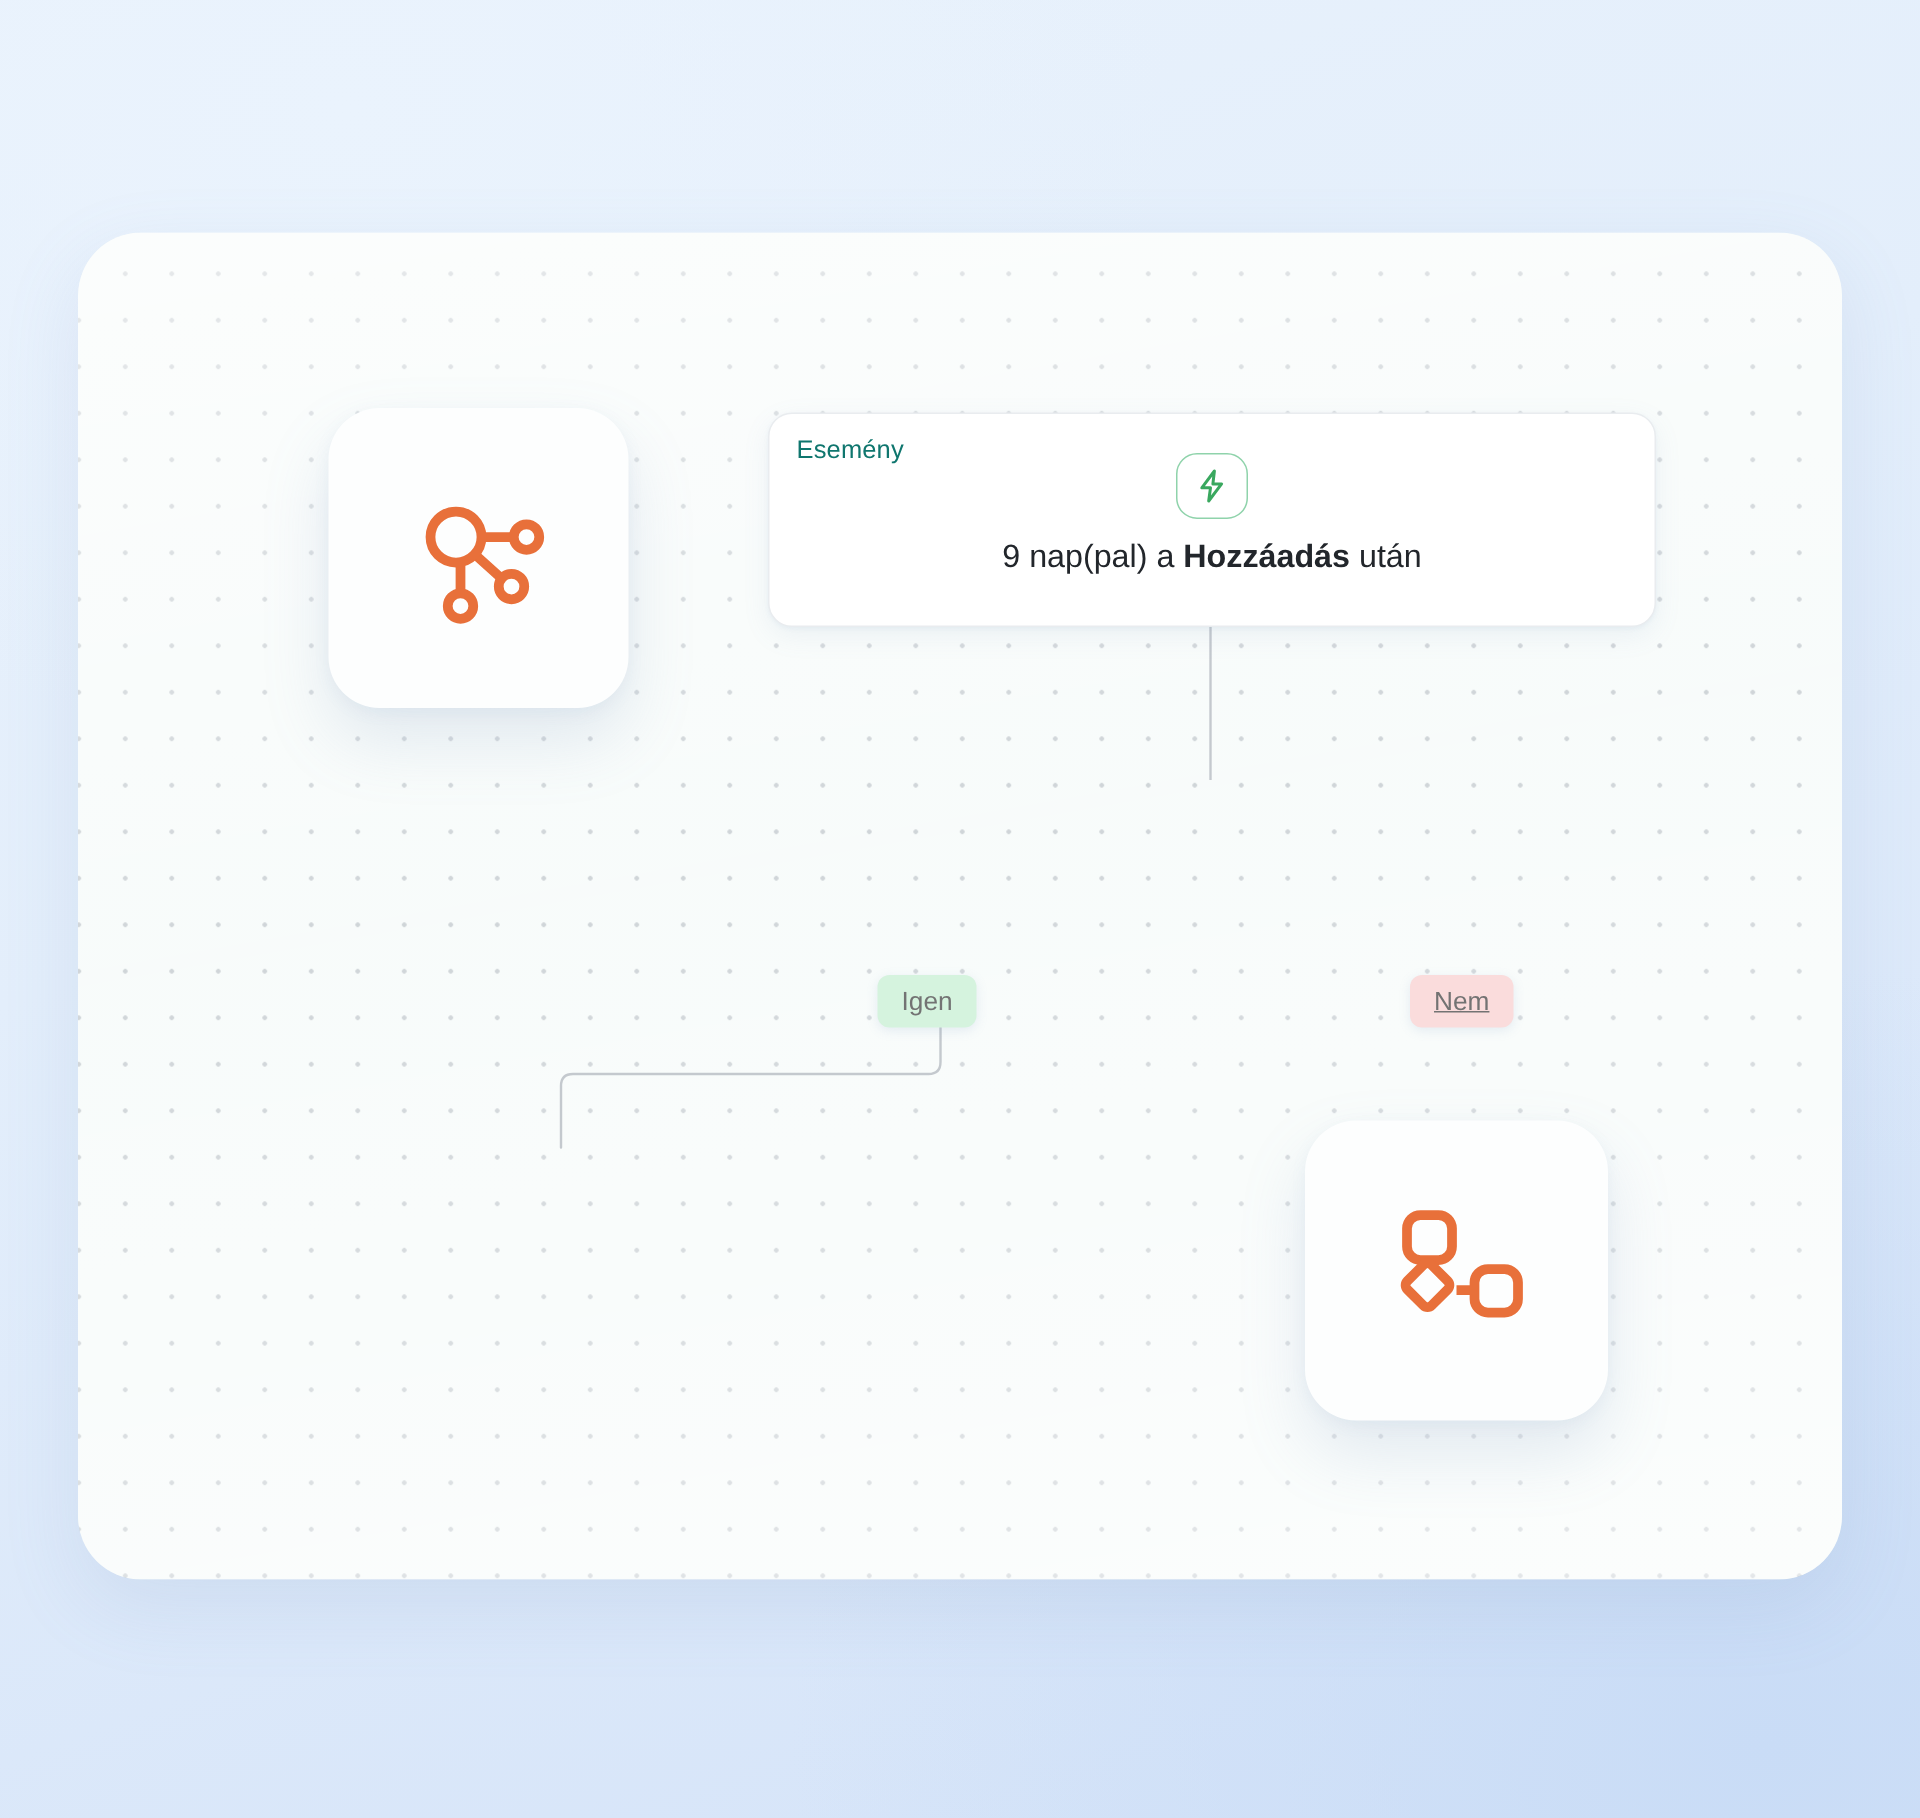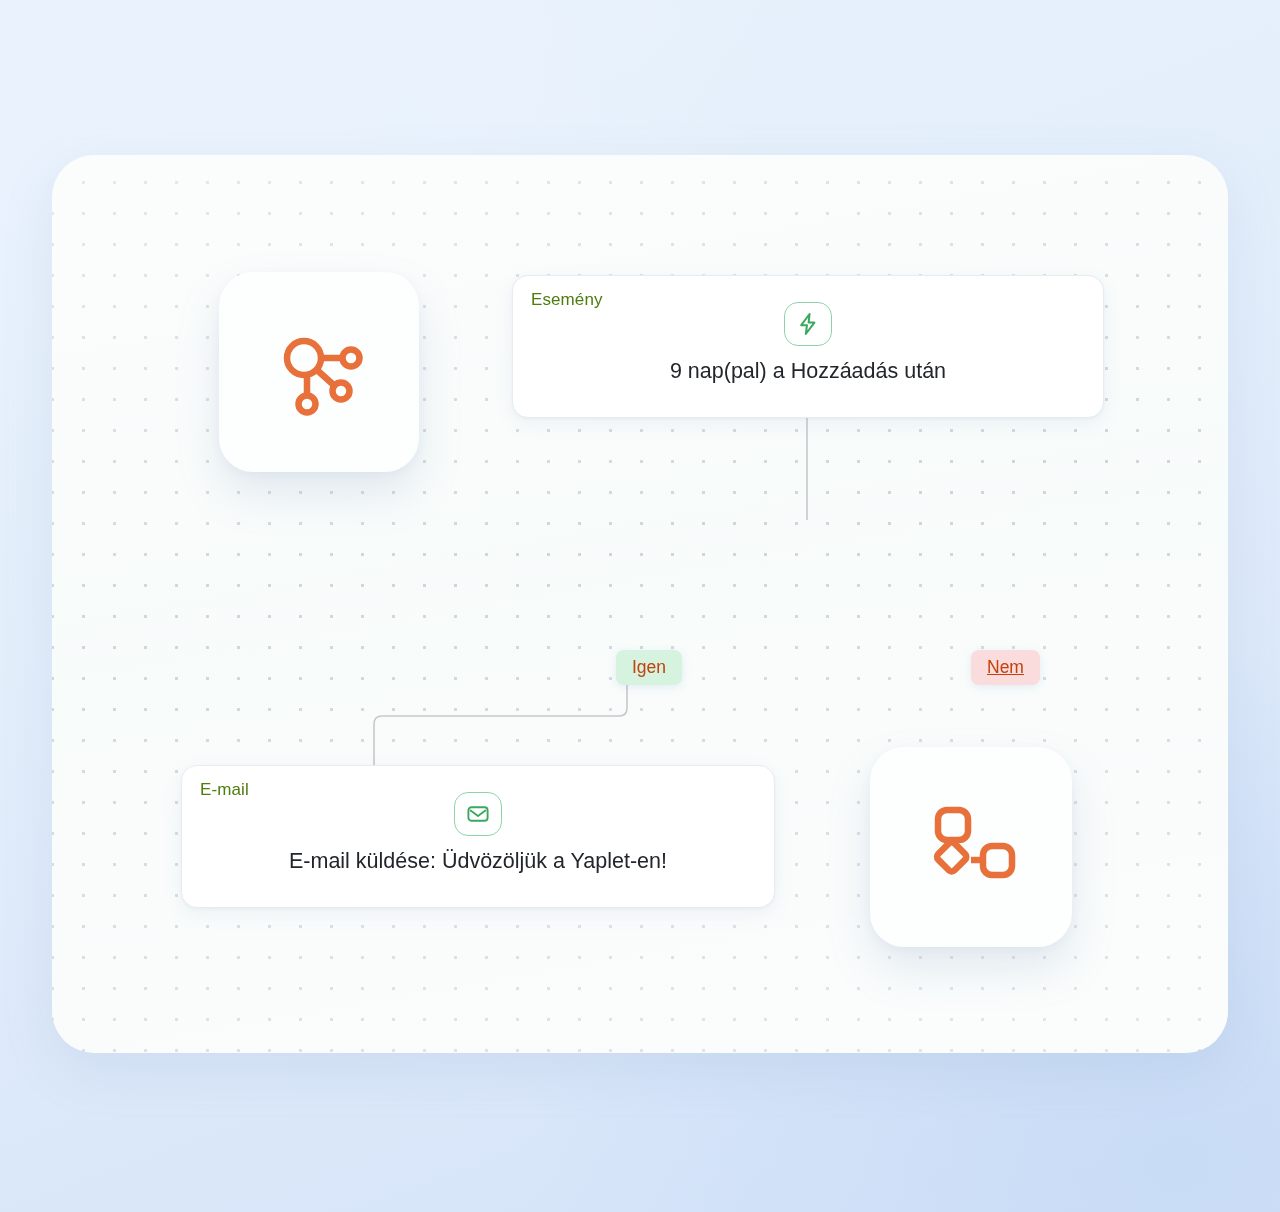--- a/index.html
+++ b/index.html
@@ -71,21 +71,21 @@
   }
   .node-event { left: 460px; top: 120px; width: 592px; height: 143px; }
   .node-cond  { left: 460px; top: 365px; width: 592px; height: 145px; }
   .node-email { left: 129px; top: 610px; width: 594px; height: 143px; }
 
   .node-kind {
     position: absolute;
     left: 18px;
     top: 14px;
     font-size: 17px;
-    color: #4d7c0f;
+    color: #0f766e;
     letter-spacing: .1px;
   }
 
   .node-badge-icon {
     position: absolute;
     left: 50%;
     top: 26px;
     transform: translateX(-50%);
     width: 48px;
     height: 44px;
@@ -100,36 +100,35 @@
   .node-title {
     position: absolute;
     left: 0;
     right: 0;
     top: 83px;
     text-align: center;
     font-size: 21.5px;
     color: #22262b;
     white-space: nowrap;
   }
-  .node-title b { font-weight: 400; }
+  .node-title b { font-weight: 700; }
 
   
   .branch-label {
     position: absolute;
     height: 35px;
     padding: 0 16px;
     border-radius: 8px;
     display: flex;
     align-items: center;
     justify-content: center;
     font-size: 17.5px;
-    color: #c2410c;
+    color: #737373;
     box-shadow: 0 2px 8px rgba(120,150,190,0.16);
     cursor: pointer;
-    margin-left: 31px;
   }
   .branch-yes { left: 533px; top: 495px; background: #d5f3de; }
   .branch-no  { left: 888px; top: 495px; background: #fadcdc; text-decoration: underline; }
 
   svg { display: block; }
 </style>
 </head>
 <body>
 
 <div class="canvas">
@@ -179,29 +178,14 @@
     <div class="node-title">
       <span>9 nap(pal) a </span><b>Hozzáadás</b><span> után</span>
     </div>
 
   </div>
 
 
   <div class="branch-label branch-yes">Igen</div>
   <div class="branch-label branch-no">Nem</div>
 
-  <div class="node node-email">
-    <div class="node-kind">E-mail</div>
-
-    <div class="node-badge-icon">
-      <svg width="24" height="20" viewBox="0 0 24 20" fill="none" stroke="#3aa85f" stroke-width="1.9" stroke-linecap="round" stroke-linejoin="round">
-        <rect x="2.4" y="3.2" width="19.2" height="13.6" rx="3"></rect>
-        <path d="M4.6 6.6 L12 12 L19.4 6.6"></path>
-      </svg>
-    </div>
-
-    <div class="node-title">
-      <span>E-mail küldése: </span><b>Üdvözöljük a Yaplet-en!</b><span></span>
-    </div>
-
-  </div>
 
 </div>
 
 </body></html>

